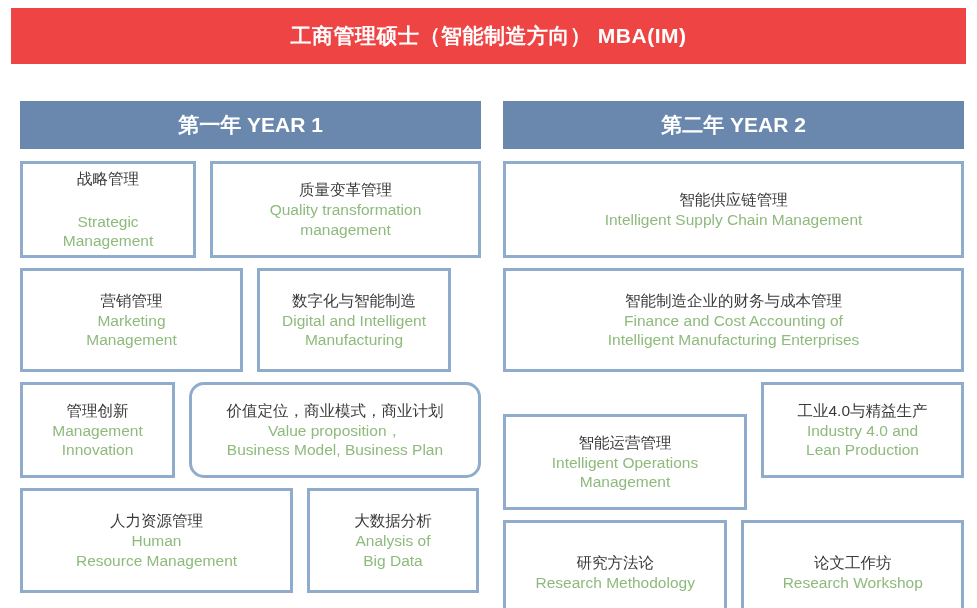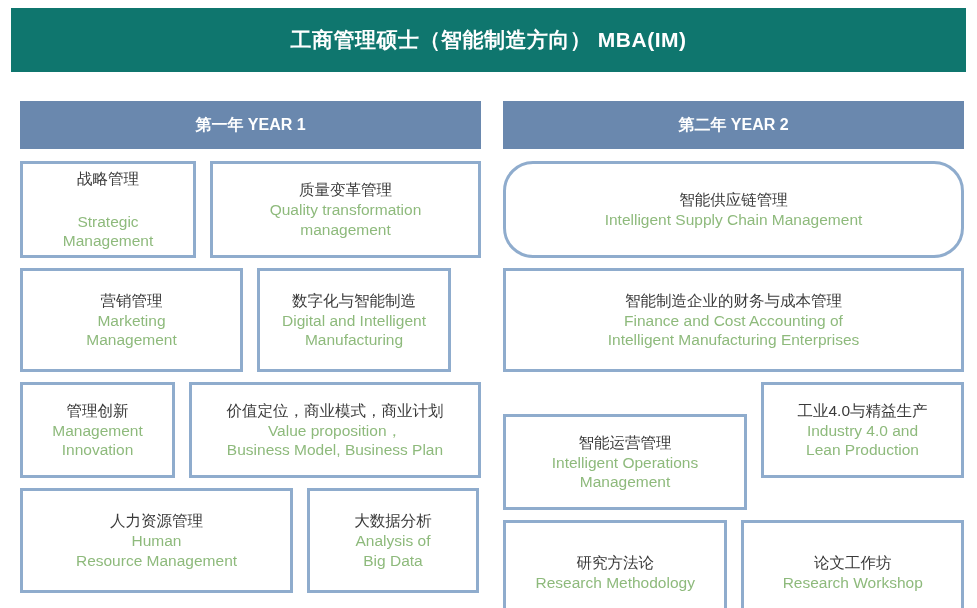--- a/index.html
+++ b/index.html
@@ -19,22 +19,22 @@
     width: 977px;
     height: 608px;
   }
 
   
   .title-bar {
     position: absolute;
     left: 11px;
     top: 8px;
     width: 955px;
-    height: 64px;
-    background: #0f766e;
+    height: 56px;
+    background: #ef4444;
     display: flex;
     align-items: center;
     justify-content: center;
   }
   .title-bar .title-text {
     color: #ffffff;
     font-size: 21px;
     font-weight: bold;
     letter-spacing: 0.5px;
     white-space: nowrap;
@@ -57,21 +57,21 @@
   .year-header {
     height: 48px;
     background: #6a88ae;
     display: flex;
     align-items: center;
     justify-content: center;
     margin-bottom: 12px;
   }
   .year-header .year-text {
     color: #ffffff;
-    font-size: 16px;
+    font-size: 21px;
     font-weight: bold;
     white-space: nowrap;
   }
 
   
   .row {
     display: flex;
     gap: 14px;
     margin-bottom: 10px;
   }
@@ -106,26 +106,26 @@
   .r2 .card { height: 104px; justify-content: center; }
   .r3 .card { height: 96px; }
   .r4 .card { height: 105px; }
 
   
   .y1 .r1 .c1 { width: 176px; justify-content: space-between; }
   .y1 .r1 .c2 { width: 271px; }
   .y1 .r2 .c1 { width: 223px; }
   .y1 .r2 .c2 { width: 194px; }
   .y1 .r3 .c1 { width: 155px; }
-  .y1 .r3 .c2 { width: 292px; }
+  .y1 .r3 .c2 { width: 292px; border-radius: 15px; }
   .y1 .r4 .c1 { width: 273px; }
   .y1 .r4 .c2 { width: 172px; }
 
   
-  .y2 .r1 .c1 { width: 461px; border-radius: 30px; }
+  .y2 .r1 .c1 { width: 461px; }
   .y2 .r2 .c1 { width: 461px; }
   .y2 .r3 .c1 { width: 244px; margin-top: 32px; }
   .y2 .r3 .c2 { width: 203px; }
   .y2 .r4 .c1 { width: 244px; }
   .y2 .r4 .c2 { width: 242px; }
 </style>
 </head>
 <body>
 
 <div class="page">

